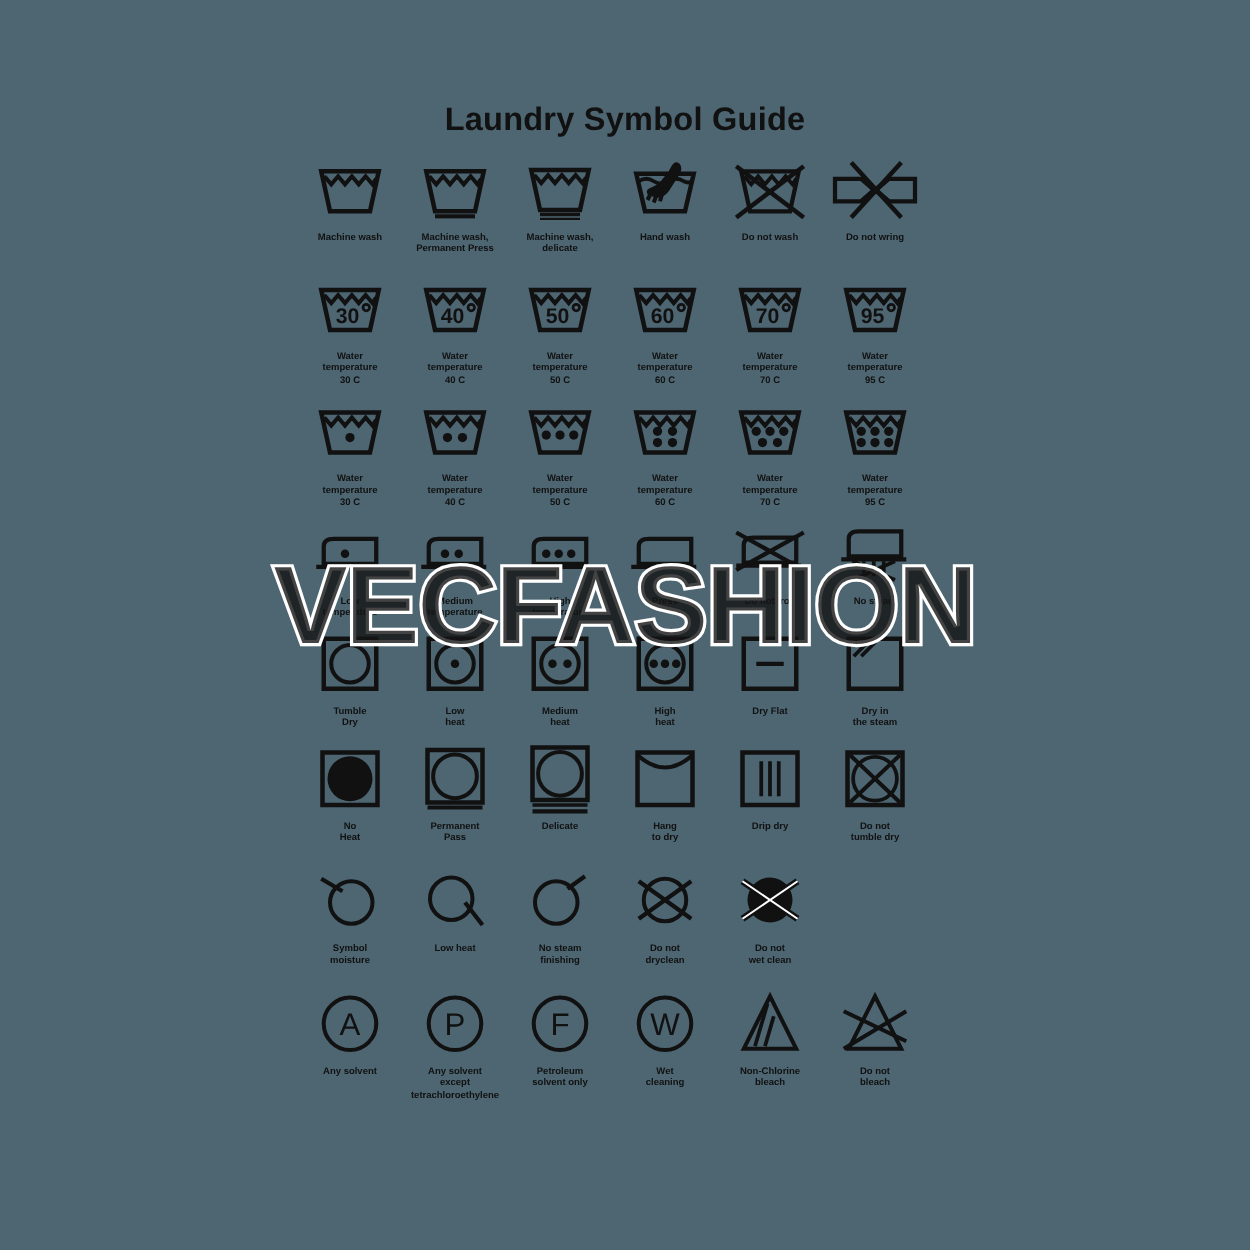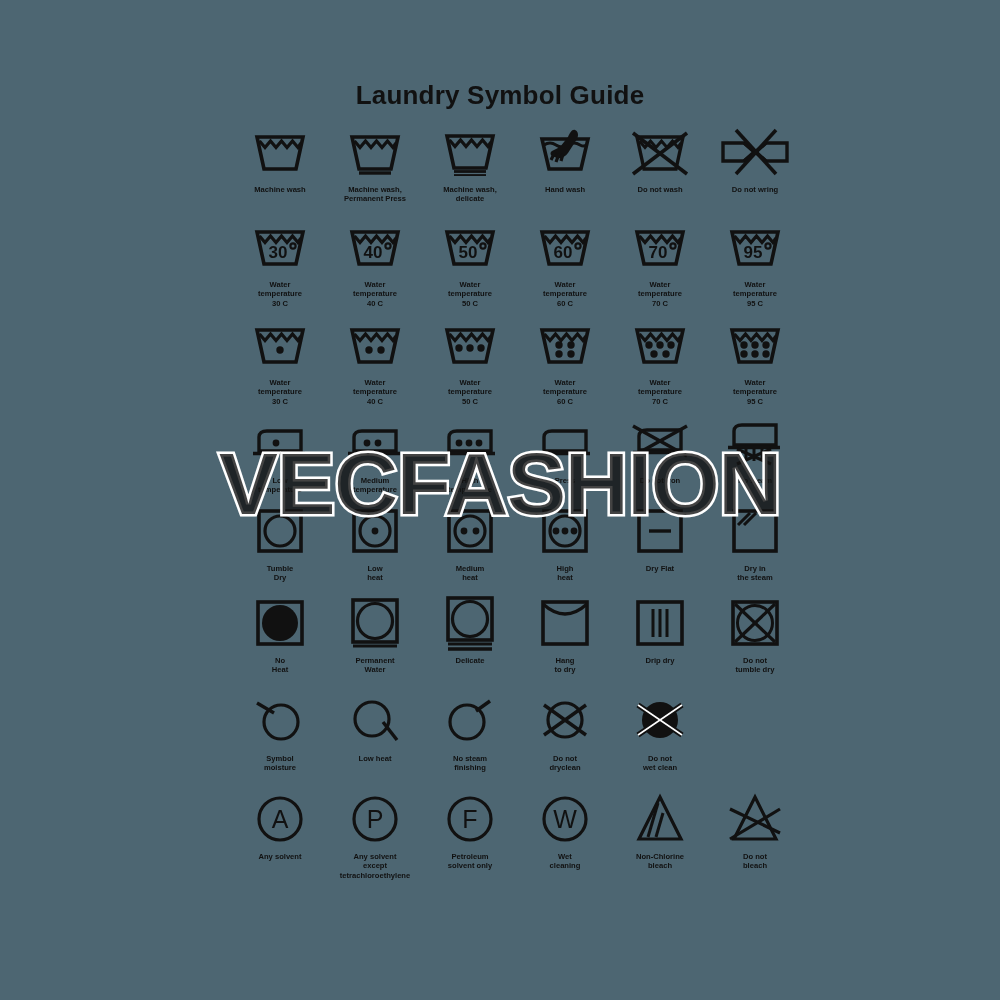--- a/index.html
+++ b/index.html
@@ -31,21 +31,20 @@
   }
   .grid {
     position: absolute;
     top: 122px;
     left: 238px;
     width: 524px;
   }
   .row {
     display: flex;
     width: 524px;
-    gap: 11px;
   }
   .cell {
     width: 84px;
     margin-right: 0px;
     display: flex;
     flex-direction: column;
     align-items: center;
     box-sizing: border-box;
   }
   .glyph {
@@ -534,21 +533,21 @@
 
       <div class="cell">
         <div class="glyph">
           <svg width="52" height="54" viewBox="0 0 52 54">
             <rect x="4" y="4" width="44" height="42" fill="none" stroke="#111" stroke-width="3.6"></rect>
             <circle cx="26" cy="25" r="17.5" fill="none" stroke="#111" stroke-width="3.2"></circle>
             <line x1="4" y1="50" x2="48" y2="50" stroke="#111" stroke-width="3.2"></line>
           </svg>
         </div>
         <div class="caption">Permanent
-Water</div>
+Pass</div>
       </div>
 
       <div class="cell">
         <div class="glyph">
           <svg width="52" height="58" viewBox="0 0 52 58">
             <rect x="4" y="4" width="44" height="42" fill="none" stroke="#111" stroke-width="3.6"></rect>
             <circle cx="26" cy="25" r="17.5" fill="none" stroke="#111" stroke-width="3.2"></circle>
             <line x1="4" y1="50" x2="48" y2="50" stroke="#111" stroke-width="2.8"></line>
             <line x1="4" y1="55" x2="48" y2="55" stroke="#111" stroke-width="3.4"></line>
           </svg>

